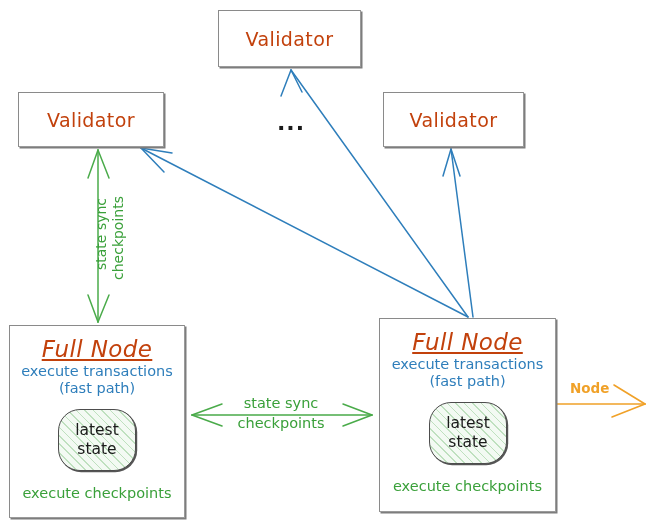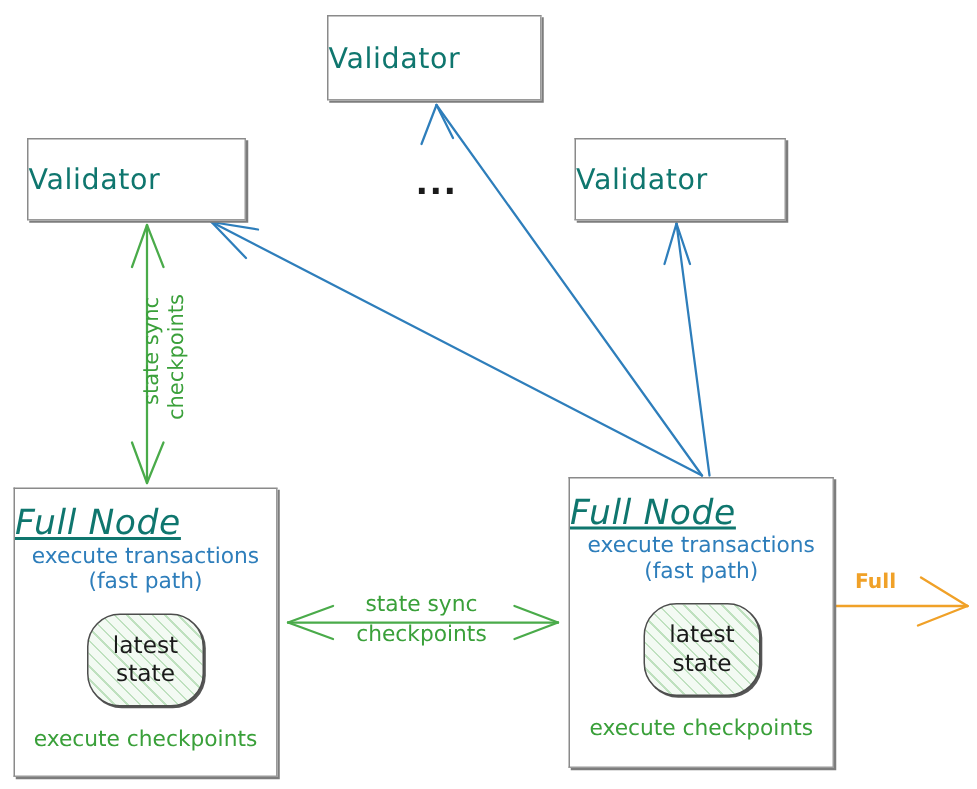--- a/index.html
+++ b/index.html
@@ -23,21 +23,22 @@
     box-sizing: border-box;
     background: #ffffff;
     border: 1.6px solid #8a8a8a;
     border-right-color: #9a9a9a;
     border-bottom-color: #9a9a9a;
     box-shadow: 1.5px 1.5px 0 0 #7d7d7d;
   }
   .box-label {
     position: absolute;
     width: 100%;
-    color: #0f766e;
+    text-align: center;
+    color: #c2410c;
     font-family: "DejaVu Sans", sans-serif;
     white-space: nowrap;
     letter-spacing: 0.4px;
   }
   .validator-label {
     top: 50%;
     transform: translateY(-50%);
     font-size: 19px;
   }
   .fullnode-title {
@@ -209,15 +210,15 @@
         <span>latest</span><br>
         <span>state</span>
       </div>
     </div>
     <div class="fn-green" style="top:159px;">execute checkpoints</div>
   </div>
 
   <div class="lbl lbl-green" style="left:233px; top:395px; width:96px;">state sync</div>
   <div class="lbl lbl-green" style="left:226px; top:415px; width:110px;">checkpoints</div>
 
-  <div class="lbl lbl-orange" style="left:570px; top:380px;">Full</div>
+  <div class="lbl lbl-orange" style="left:570px; top:380px;">Node</div>
 
 </div>
 
 </body></html>

